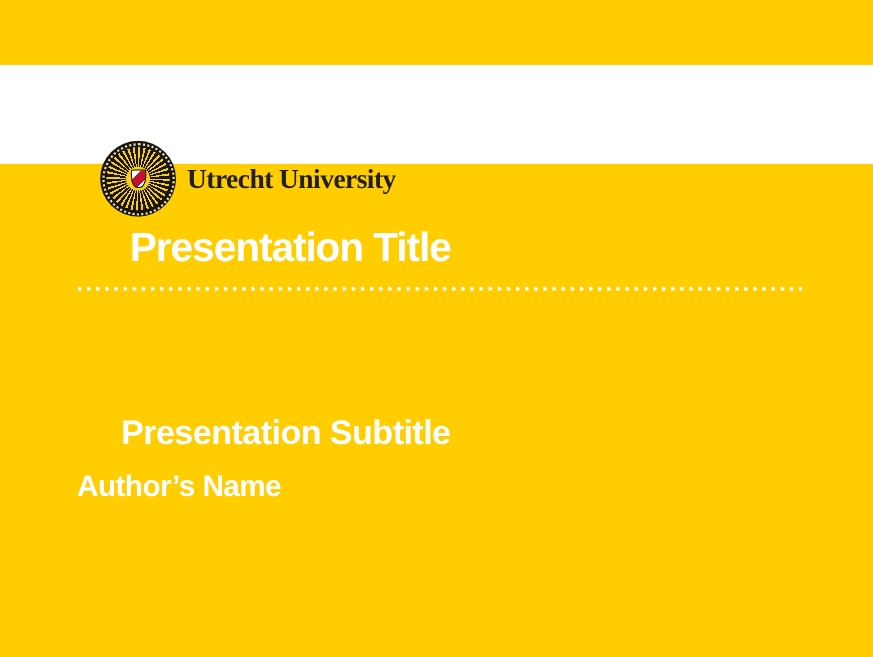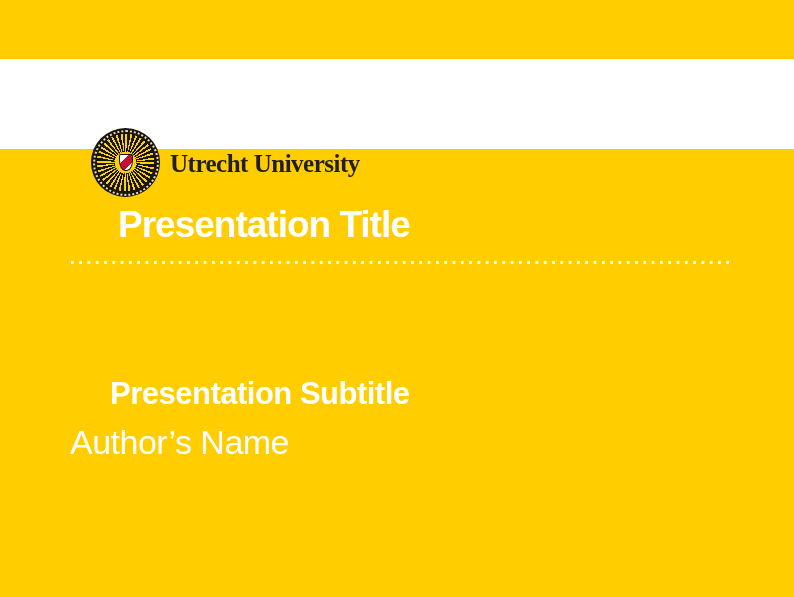--- a/index.html
+++ b/index.html
@@ -98,22 +98,22 @@
     font-size: 31px;
     line-height: 29px;
     letter-spacing: -0.5px;
     color: #FFFFFF;
     white-space: nowrap;
     margin-left: 40px;
   }
   .author-name {
     position: absolute;
     left: 70px; top: 430px;
-    font-weight: 400;
-    font-size: 34px;
+    font-weight: 700;
+    font-size: 27px;
     line-height: 25px;
     letter-spacing: -0.5px;
     color: #FFFFFF;
     white-space: nowrap;
   }
 </style>
 </head>
 <body>
 
 <div class="slide">

